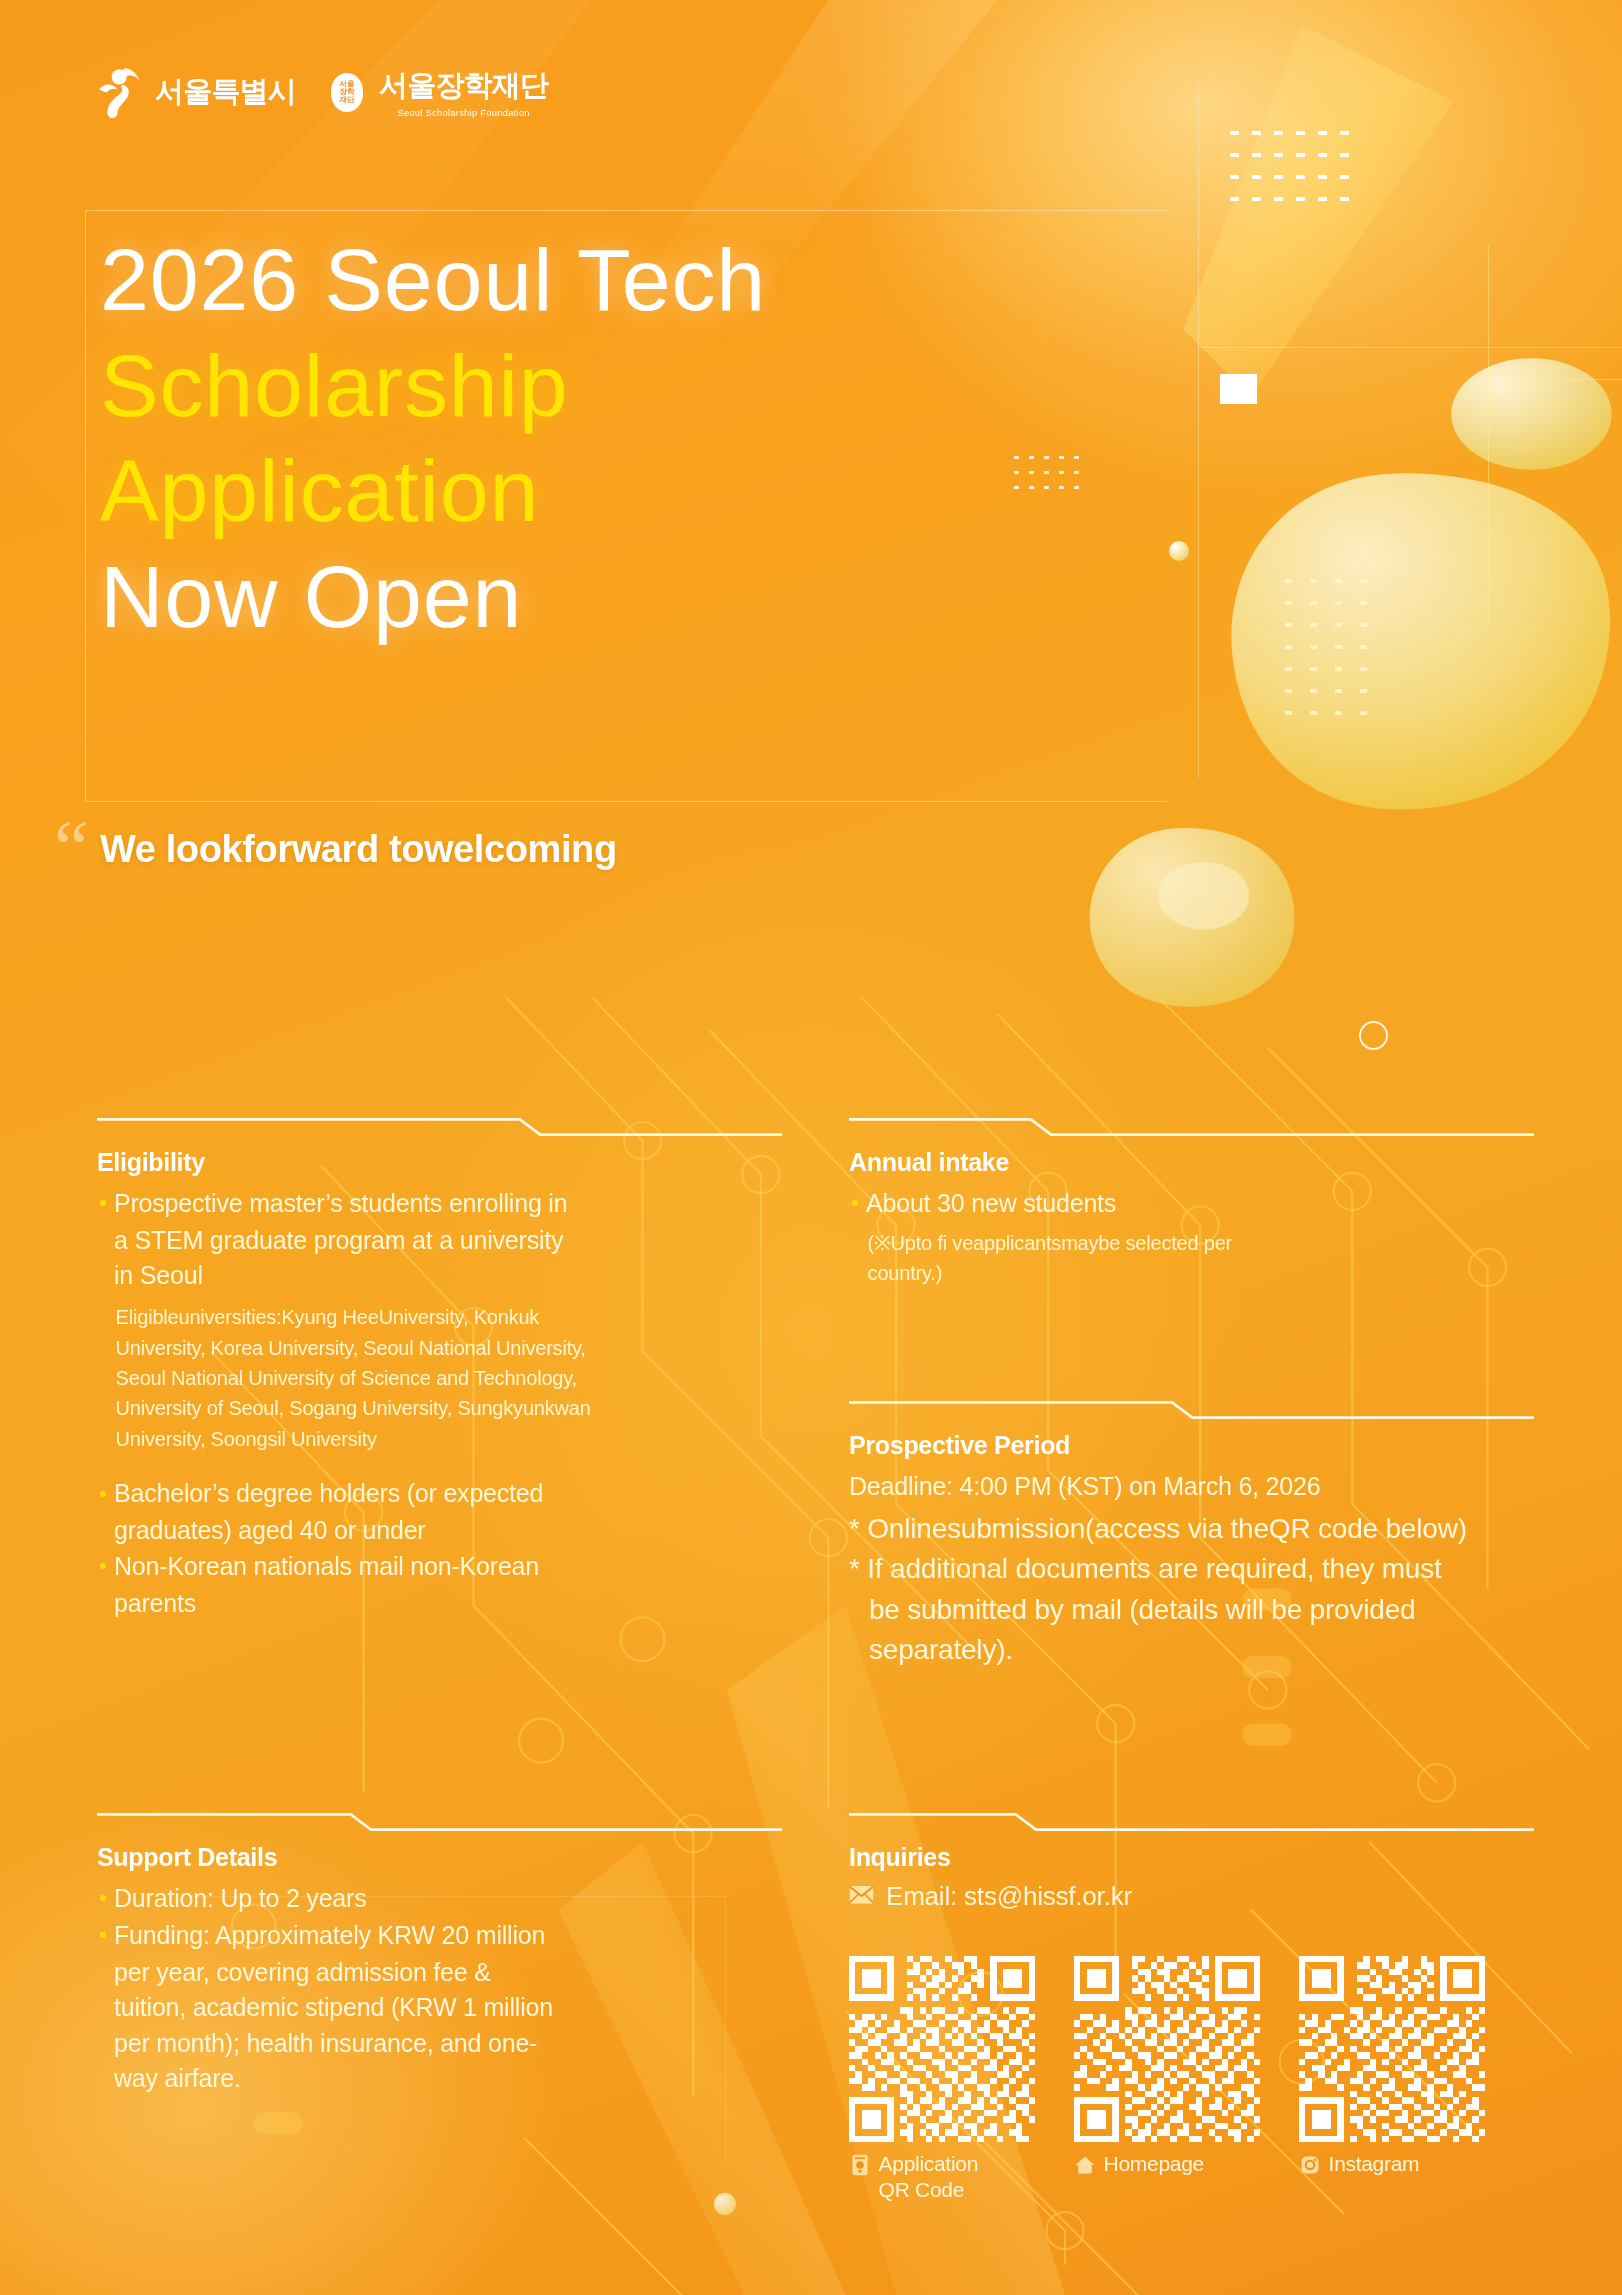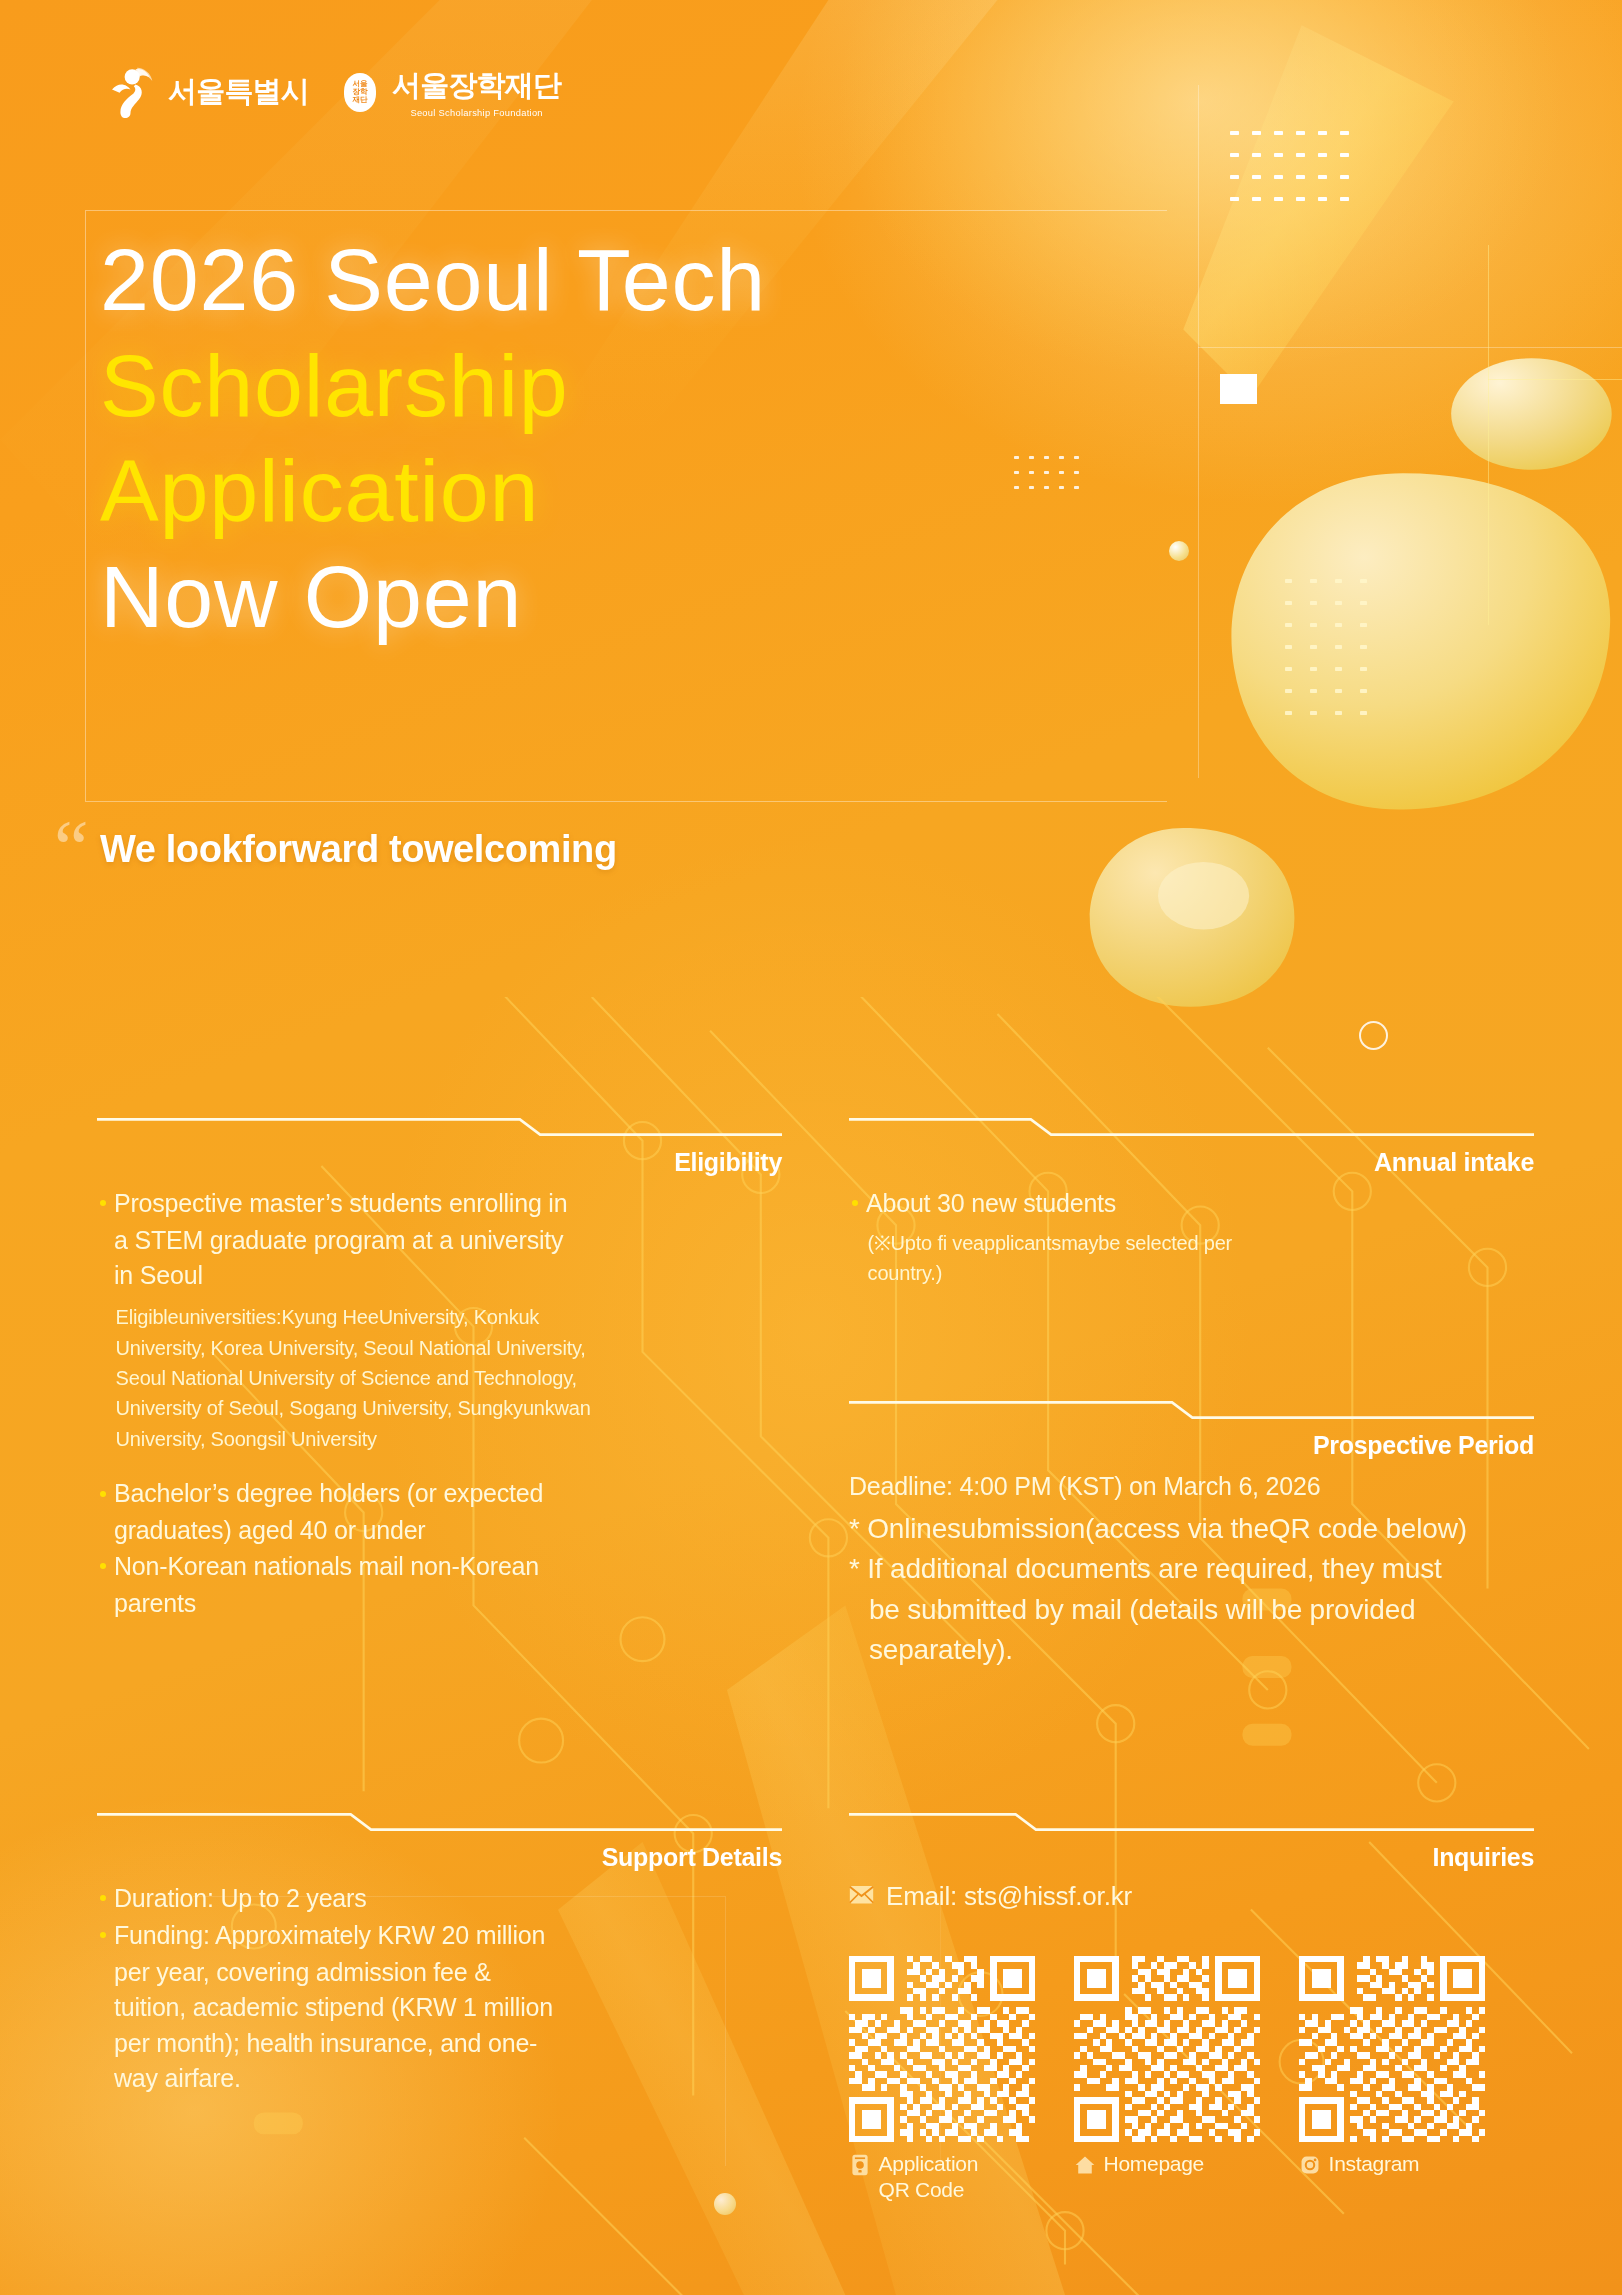--- a/index.html
+++ b/index.html
@@ -25,21 +25,21 @@
 
   .thinline{ position:absolute; background:rgba(255,255,255,.30); }
   .thinline.v{ width:0.8px; }
   .thinline.h{ height:0.8px; }
   .thinline.y{ background:rgba(255,241,150,.45); }
 
   .ring{ position:absolute; border-radius:50%; border:2.5px solid rgba(255,255,255,.85); }
   .disc{ position:absolute; border-radius:50%; }
 
   
-  .logos{ position:absolute; left:110px; top:66px; display:flex; align-items:center; gap:35px; }
+  .logos{ position:absolute; left:97px; top:66px; display:flex; align-items:center; gap:35px; }
   .logoSeoul{ display:flex; align-items:center; gap:12px; }
   .logoMark{ width:46px; height:52px; position:relative; }
   .logoText{ color:#fff; font-size:29px; font-weight:700; letter-spacing:-0.8px; white-space:nowrap; }
   .logoFound{ display:flex; align-items:center; gap:16px; }
   .foundSeal{ width:32px; height:39px; border-radius:50%/46%; background:#fff; display:flex;
               align-items:center; justify-content:center; }
   .foundSeal span{ font-size:7.6px; line-height:1.05; color:#f08a1c; font-weight:700; text-align:center; }
   .foundWrap{ display:flex; flex-direction:column; align-items:center; }
   .foundKo{ color:#fff; font-size:29px; font-weight:700; letter-spacing:-0.8px; white-space:nowrap; }
   .foundEn{ color:#fff; font-size:9.3px; letter-spacing:0.3px; margin-top:1.7px; white-space:nowrap; }
@@ -67,21 +67,21 @@
   
   .cols{ position:absolute; left:0; top:1116px; width:1623px; }
   .col{ position:absolute; width:685px; }
   .colL{ left:97px; } .colR{ left:849px; }
 
   .sec{ position:absolute; width:685px; }
 
   .secRule{ position:relative; height:22px; width:685px; margin-bottom:10px; }
   .secRule svg{ position:absolute; left:0; top:0; }
 
-  .secTitle{ color:#fff; font-size:25px; font-weight:700; letter-spacing:-0.3px; margin-bottom:8.5px;text-align:right; }
+  .secTitle{ color:#fff; font-size:25px; font-weight:700; letter-spacing:-0.3px; margin-bottom:8.5px; }
 
   .body{ color:#fff8dc; font-size:25px; line-height:1.42; font-weight:400; letter-spacing:-0.2px; }
   .body .bullet{ position:relative; padding-left:17px; margin-bottom:1.7px; }
   .body .bullet::before{ content:""; position:absolute; left:2.5px; top:14.4px; width:6px; height:6px;
                          border-radius:50%; background:#ffe000; }
   .body .plain{ padding-left:17px; }
   .note{ color:#fff6d0; font-size:20px; line-height:1.52; letter-spacing:-0.2px; padding-left:18.6px; }
   .star{ color:#fff8dc; font-size:28px; line-height:1.44; letter-spacing:-0.2px; }
   .star .ind{ padding-left:20px; display:block; }
 

